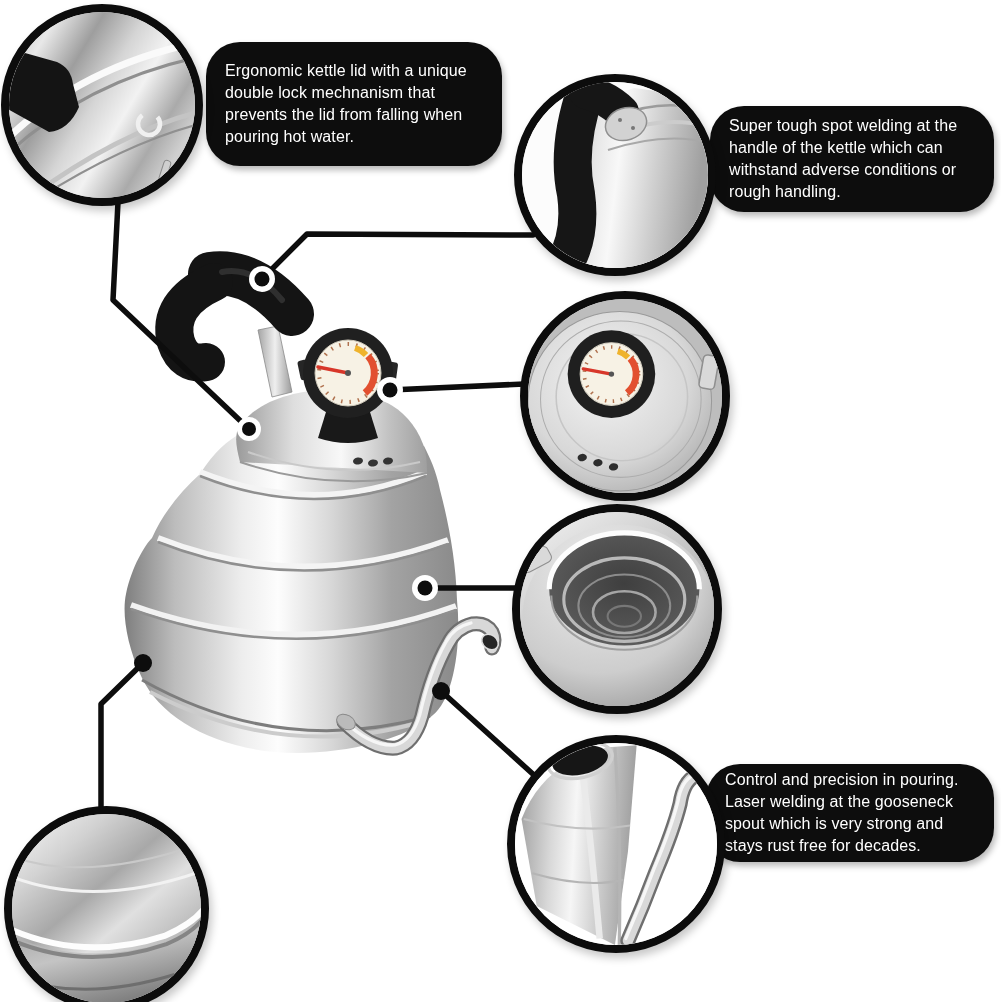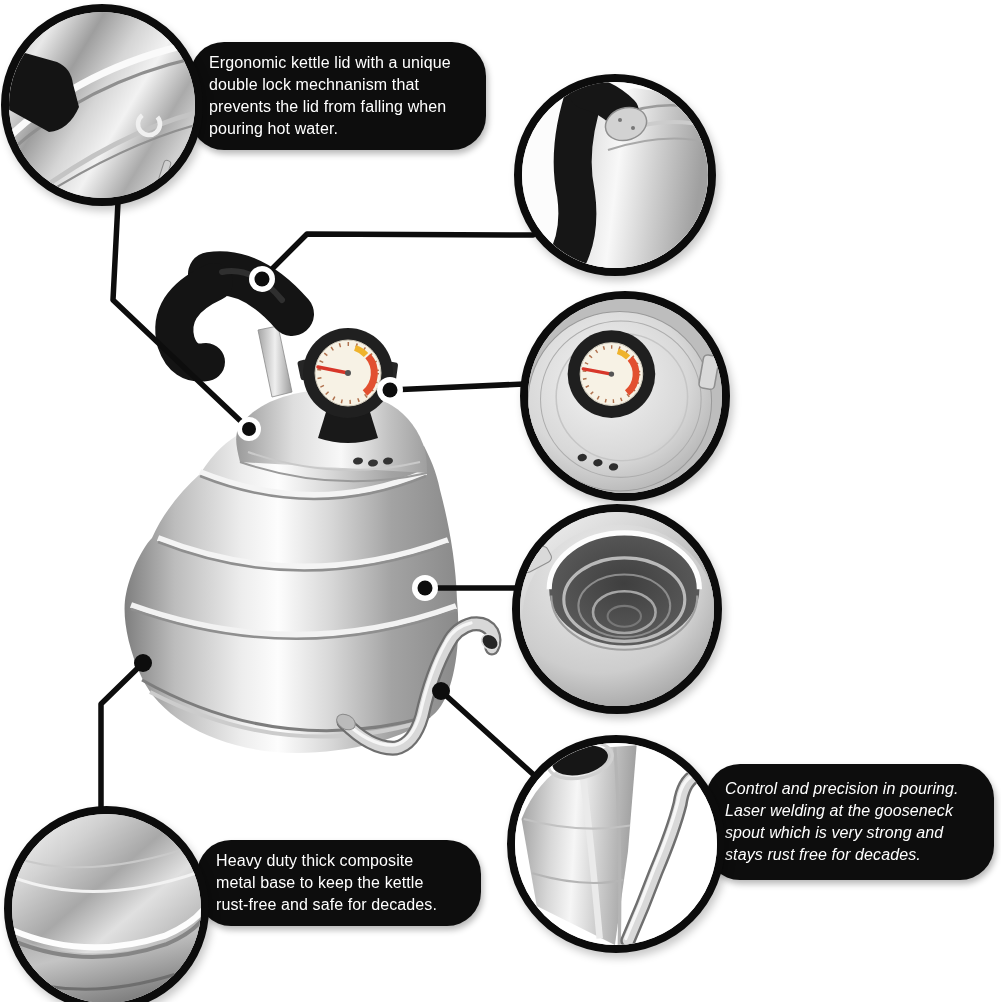--- a/index.html
+++ b/index.html
@@ -129,36 +129,37 @@
         <circle cx="390" cy="390" r="7.5" fill="#0d0d0d"></circle>
       <circle cx="425" cy="588" r="13" fill="#ffffff"></circle>
         <circle cx="425" cy="588" r="7.5" fill="#0d0d0d"></circle>
       <circle cx="249" cy="429" r="12" fill="#ffffff"></circle>
         <circle cx="249" cy="429" r="7" fill="#0d0d0d"></circle>
       <circle cx="441" cy="691" r="9" fill="#0d0d0d"></circle>
       <circle cx="143" cy="663" r="9" fill="#0d0d0d"></circle>
     </g>
   </svg>
 
-  <div class="callout-box" style="left:190px;top:42px;width:296px;height:108px;align-items:center;">
+  <div class="callout-box" style="left:206px;top:42px;width:296px;height:124px;align-items:center;">
     <span class="callout-text">Ergonomic kettle lid with a unique
 double lock mechnanism that
 prevents the lid from falling when
 pouring hot water.</span>
   </div>
-  <div class="callout-box" style="left:706px;top:764px;width:288px;height:116px;font-style:italic;">
+  <div class="callout-box" style="left:710px;top:106px;width:284px;height:106px;">
+    <span class="callout-text">Super tough spot welding at the
+handle of the kettle which can
+withstand adverse conditions or
+rough handling.</span>
+  </div>
+  <div class="callout-box" style="left:706px;top:764px;width:288px;height:98px;">
     <span class="callout-text">Control and precision in pouring.
 Laser welding at the gooseneck
 spout which is very strong and
 stays rust free for decades.</span>
-  </div>
-  <div class="callout-box" style="left:197px;top:840px;width:284px;height:86px;">
-    <span class="callout-text">Heavy duty thick composite
-metal base to keep the kettle
-rust-free and safe for decades.</span>
   </div>
 
   <div class="detail-circle" style="left:1px;top:4px;width:186px;height:186px;">
     <svg viewBox="0 0 186 186">
       <defs>
         <linearGradient id="c1g" x1="0" y1="0" x2="1" y2="0.6">
           <stop offset="0" stop-color="#b5b5b5"></stop>
             <stop offset="0.2" stop-color="#e8e8e8"></stop>
           <stop offset="0.38" stop-color="#9e9e9e"></stop>
             <stop offset="0.55" stop-color="#d5d5d5"></stop>

